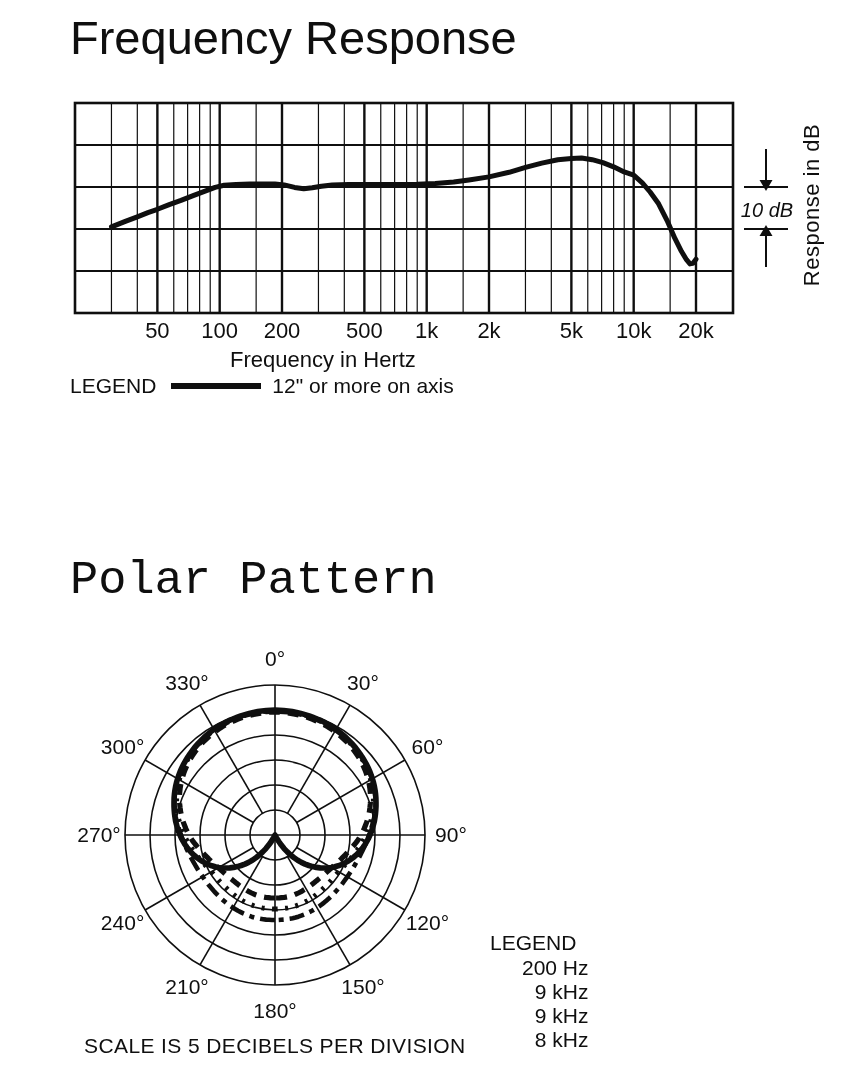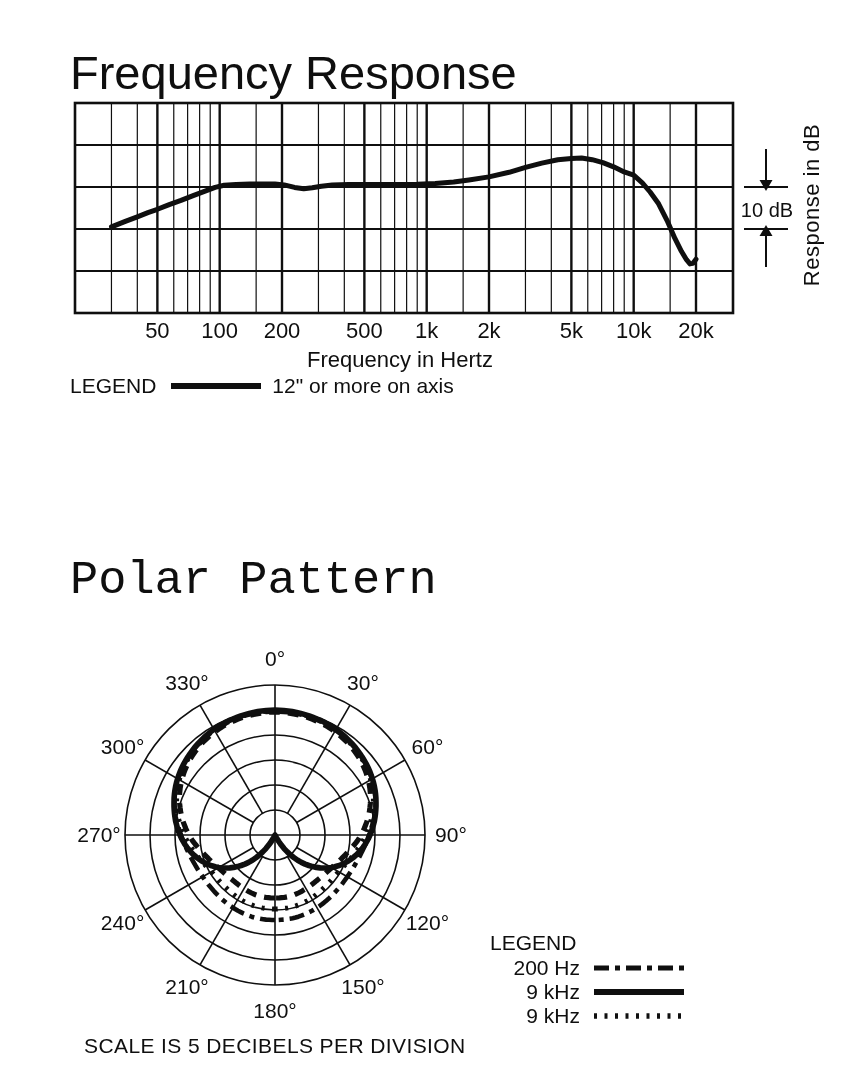--- a/index.html
+++ b/index.html
@@ -3,30 +3,30 @@
 <meta charset="utf-8">
 <style>
   html,body{margin:0;padding:0;background:#ffffff;}
   .page{
     position:relative;width:842px;height:1080px;background:#ffffff;
     font-family:"Liberation Sans","DejaVu Sans",sans-serif;color:#0f0f0f;overflow:hidden;
   }
   .abs{position:absolute;}
   .section-title{font-size:47px;font-weight:400;letter-spacing:0px;white-space:nowrap;}
   #chart-svg{position:absolute;left:0;top:0;}
-  .fr-xlabel{left:230px;top:347px;width:340px;text-align:center;font-size:22px;}
+  .fr-xlabel{left:230px;top:347px;width:340px;text-align:left;font-size:22px;}
   .fr-legend-row{left:70px;top:374px;display:flex;align-items:center;font-size:21px;height:24px;}
   .fr-legend-swatch{width:90px;height:6px;background:#0f0f0f;margin:0 11px 0 15px;}
-  .fr-db-label{left:737px;top:199px;width:60px;text-align:center;font-size:20px;white-space:nowrap;}
+  .fr-db-label{left:737px;top:199px;width:60px;text-align:center;font-size:20px;white-space:nowrap;font-style:italic;}
   .fr-ylabel{left:697px;top:192px;width:230px;height:26px;text-align:center;font-size:22px;
              transform:rotate(-90deg);letter-spacing:0.5px;white-space:nowrap;}
   .pp-scale-note{left:84px;top:1034px;font-size:21px;letter-spacing:0.4px;white-space:nowrap;}
   .pp-legend{left:490px;top:931px;font-size:21px;}
   .pp-legend-title{display:block;height:25px;}
-  .pp-legend-row{display:flex;align-items:center;height:24px;}
+  .pp-legend-row{display:flex;align-items:center;height:24px;flex-direction:column;}
   .pp-legend-label{display:inline-block;width:90px;text-align:right;white-space:nowrap;}
   .pp-swatch{width:96px;height:12px;margin-left:11px;display:block;}
 </style>
 </head>
 <body>
 
 <div class="page">
 
   <svg id="chart-svg" width="842" height="1080" viewBox="0 0 842 1080">
       <g>
@@ -113,21 +113,21 @@
         <text x="99" y="842" text-anchor="middle" font-size="21" fill="#0f0f0f">270°</text>
         <text x="122.5795289339388" y="754" text-anchor="middle" font-size="21" fill="#0f0f0f">300°</text>
         <text x="186.99999999999991" y="689.5795289339388" text-anchor="middle" font-size="21" fill="#0f0f0f">330°</text>
         <path d="M275.0 920.0 L272.0 920.0 L269.1 919.8 L266.1 919.6 L263.2 919.2 L260.2 918.8 L257.3 918.2 L254.4 917.5 L251.6 916.7 L248.8 915.7 L246.0 914.6 L243.3 913.4 L240.7 912.1 L238.0 910.8 L235.5 909.3 L233.0 907.7 L230.6 906.1 L228.2 904.4 L225.9 902.6 L223.7 900.7 L221.5 898.8 L219.4 896.8 L217.3 894.7 L215.3 892.6 L213.4 890.5 L211.5 888.3 L209.6 886.1 L207.8 883.8 L206.1 881.5 L204.4 879.1 L202.7 876.8 L201.0 874.3 L199.4 871.9 L197.8 869.4 L196.2 866.8 L194.7 864.2 L193.2 861.6 L191.7 858.9 L190.2 856.1 L188.8 853.3 L187.4 850.4 L186.0 847.5 L184.7 844.5 L183.4 841.4 L182.2 838.2 L181.0 835.0 L179.9 831.7 L178.7 828.3 L177.7 824.8 L176.7 821.2 L175.8 817.5 L175.2 813.8 L174.7 810.0 L174.5 806.2 L174.4 802.3 L174.5 798.4 L174.9 794.5 L175.4 790.6 L176.0 786.7 L176.9 782.9 L178.0 779.0 L179.3 775.2 L180.7 771.4 L182.4 767.7 L184.2 764.1 L186.2 760.5 L188.4 757.0 L190.7 753.6 L193.2 750.3 L195.8 747.0 L198.6 743.9 L201.5 740.9 L204.6 738.1 L207.8 735.3 L211.1 732.7 L214.5 730.2 L218.0 727.9 L221.7 725.6 L225.4 723.6 L229.2 721.6 L233.1 719.9 L237.1 718.3 L241.1 716.8 L245.2 715.6 L249.4 714.5 L253.6 713.6 L257.8 712.8 L262.1 712.3 L266.4 711.9 L270.7 711.6 L275.0 711.5 L279.3 711.6 L283.6 711.9 L287.9 712.3 L292.2 712.8 L296.4 713.6 L300.6 714.5 L304.8 715.6 L308.9 716.8 L312.9 718.3 L316.9 719.9 L320.8 721.6 L324.6 723.6 L328.3 725.6 L332.0 727.9 L335.5 730.2 L338.9 732.7 L342.2 735.3 L345.4 738.1 L348.5 740.9 L351.4 743.9 L354.2 747.0 L356.8 750.3 L359.3 753.6 L361.6 757.0 L363.8 760.5 L365.8 764.1 L367.6 767.7 L369.3 771.4 L370.7 775.2 L372.0 779.0 L373.1 782.9 L374.0 786.7 L374.6 790.6 L375.1 794.5 L375.5 798.4 L375.6 802.3 L375.5 806.2 L375.3 810.0 L374.8 813.8 L374.2 817.5 L373.3 821.2 L372.3 824.8 L371.3 828.3 L370.1 831.7 L369.0 835.0 L367.8 838.2 L366.6 841.4 L365.3 844.5 L364.0 847.5 L362.6 850.4 L361.2 853.3 L359.8 856.1 L358.3 858.9 L356.8 861.6 L355.3 864.2 L353.8 866.8 L352.2 869.4 L350.6 871.9 L349.0 874.3 L347.3 876.8 L345.6 879.1 L343.9 881.5 L342.2 883.8 L340.4 886.1 L338.5 888.3 L336.6 890.5 L334.7 892.6 L332.7 894.7 L330.6 896.8 L328.5 898.8 L326.3 900.7 L324.1 902.6 L321.8 904.4 L319.4 906.1 L317.0 907.7 L314.5 909.3 L312.0 910.8 L309.3 912.1 L306.7 913.4 L304.0 914.6 L301.2 915.7 L298.4 916.7 L295.6 917.5 L292.7 918.2 L289.8 918.8 L286.8 919.2 L283.9 919.6 L280.9 919.8 L278.0 920.0 L275.0 920.0 Z" fill="none" stroke="#0f0f0f" stroke-width="4.6" stroke-linejoin="round" stroke-dasharray="15 6 5 6"></path>
         <path d="M275.0 909.0 L272.4 909.0 L269.8 908.8 L267.3 908.6 L264.7 908.3 L262.1 907.9 L259.6 907.4 L257.1 906.8 L254.6 906.1 L252.2 905.2 L249.8 904.3 L247.4 903.2 L245.1 902.1 L242.9 900.9 L240.7 899.6 L238.5 898.2 L236.4 896.8 L234.4 895.2 L232.4 893.6 L230.5 892.0 L228.6 890.3 L226.8 888.5 L225.0 886.8 L223.2 885.0 L221.5 883.2 L219.8 881.4 L218.1 879.5 L216.4 877.5 L214.8 875.6 L213.1 873.7 L211.3 871.8 L209.5 869.8 L207.7 867.8 L205.8 865.8 L203.9 863.7 L202.0 861.6 L200.1 859.3 L198.2 857.0 L196.3 854.6 L194.4 852.1 L192.5 849.5 L190.7 846.9 L188.8 844.1 L187.1 841.1 L185.5 838.1 L184.0 835.0 L182.6 831.8 L181.4 828.5 L180.2 825.0 L179.2 821.5 L178.4 818.0 L177.7 814.3 L177.2 810.6 L176.8 806.8 L176.6 803.0 L176.6 799.2 L176.8 795.3 L177.1 791.4 L177.6 787.5 L178.4 783.6 L179.3 779.8 L180.4 775.9 L181.8 772.1 L183.3 768.3 L184.9 764.6 L186.8 761.0 L188.9 757.4 L191.1 754.0 L193.5 750.6 L196.1 747.3 L198.8 744.2 L201.7 741.1 L204.7 738.2 L207.8 735.4 L211.1 732.8 L214.5 730.2 L218.0 727.8 L221.6 725.5 L225.3 723.4 L229.1 721.4 L233.0 719.5 L236.9 717.9 L241.0 716.4 L245.1 715.1 L249.3 714.0 L253.5 713.0 L257.8 712.3 L262.0 711.7 L266.4 711.3 L270.7 711.1 L275.0 711.0 L279.3 711.1 L283.6 711.3 L288.0 711.7 L292.2 712.3 L296.5 713.0 L300.7 714.0 L304.9 715.1 L309.0 716.4 L313.1 717.9 L317.0 719.5 L320.9 721.4 L324.7 723.4 L328.4 725.5 L332.0 727.8 L335.5 730.2 L338.9 732.8 L342.2 735.4 L345.3 738.2 L348.3 741.1 L351.2 744.2 L353.9 747.3 L356.5 750.6 L358.9 754.0 L361.1 757.4 L363.2 761.0 L365.1 764.6 L366.7 768.3 L368.2 772.1 L369.6 775.9 L370.7 779.8 L371.6 783.6 L372.4 787.5 L372.9 791.4 L373.2 795.3 L373.4 799.2 L373.4 803.0 L373.2 806.8 L372.8 810.6 L372.3 814.3 L371.6 818.0 L370.8 821.5 L369.8 825.0 L368.6 828.5 L367.4 831.8 L366.0 835.0 L364.5 838.1 L362.9 841.1 L361.2 844.1 L359.3 846.9 L357.5 849.5 L355.6 852.1 L353.7 854.6 L351.8 857.0 L349.9 859.3 L348.0 861.6 L346.1 863.7 L344.2 865.8 L342.3 867.8 L340.5 869.8 L338.7 871.8 L336.9 873.7 L335.2 875.6 L333.6 877.5 L331.9 879.5 L330.2 881.4 L328.5 883.2 L326.8 885.0 L325.0 886.8 L323.2 888.5 L321.4 890.3 L319.5 892.0 L317.6 893.6 L315.6 895.2 L313.6 896.8 L311.5 898.2 L309.3 899.6 L307.1 900.9 L304.9 902.1 L302.6 903.2 L300.2 904.3 L297.8 905.2 L295.4 906.1 L292.9 906.8 L290.4 907.4 L287.9 907.9 L285.3 908.3 L282.7 908.6 L280.2 908.8 L277.6 909.0 L275.0 909.0 Z" fill="none" stroke="#0f0f0f" stroke-width="5" stroke-linejoin="round" stroke-dasharray="3 7.5"></path>
         <path d="M275.0 898.0 L272.8 898.0 L270.6 897.9 L268.4 897.7 L266.2 897.5 L264.0 897.1 L261.9 896.7 L259.8 896.2 L257.6 895.5 L255.6 894.8 L253.6 893.9 L251.6 893.0 L249.6 892.0 L247.7 890.9 L245.9 889.8 L244.0 888.7 L242.2 887.5 L240.4 886.3 L238.7 885.0 L237.0 883.6 L235.3 882.3 L233.7 880.9 L232.0 879.5 L230.3 878.2 L228.6 876.8 L226.9 875.3 L225.2 873.9 L223.5 872.4 L221.8 870.9 L220.1 869.3 L218.3 867.8 L216.5 866.1 L214.6 864.5 L212.7 862.7 L210.8 860.9 L208.9 859.1 L207.0 857.1 L205.0 855.1 L203.0 853.0 L200.9 850.7 L198.8 848.4 L196.7 846.0 L194.6 843.4 L192.6 840.8 L190.7 837.9 L189.0 835.0 L187.4 831.9 L185.9 828.8 L184.6 825.5 L183.3 822.1 L182.3 818.6 L181.4 815.1 L180.6 811.5 L180.1 807.8 L179.7 804.0 L179.5 800.3 L179.5 796.4 L179.7 792.6 L180.1 788.7 L180.7 784.8 L181.5 781.0 L182.5 777.2 L183.7 773.4 L185.1 769.7 L186.7 766.0 L188.5 762.4 L190.4 758.8 L192.6 755.4 L194.9 752.0 L197.3 748.7 L199.9 745.6 L202.7 742.5 L205.7 739.6 L208.7 736.8 L211.9 734.1 L215.3 731.5 L218.7 729.1 L222.2 726.8 L225.9 724.7 L229.7 722.8 L233.5 721.0 L237.4 719.3 L241.4 717.8 L245.5 716.5 L249.6 715.4 L253.7 714.4 L257.9 713.6 L262.2 712.9 L266.4 712.5 L270.7 712.1 L275.0 712.0 L279.3 712.1 L283.6 712.5 L287.8 712.9 L292.1 713.6 L296.3 714.4 L300.4 715.4 L304.5 716.5 L308.6 717.8 L312.6 719.3 L316.5 721.0 L320.3 722.8 L324.1 724.7 L327.8 726.8 L331.3 729.1 L334.8 731.5 L338.1 734.1 L341.3 736.8 L344.3 739.6 L347.3 742.5 L350.1 745.6 L352.7 748.7 L355.1 752.0 L357.4 755.4 L359.6 758.8 L361.5 762.4 L363.3 766.0 L364.9 769.7 L366.3 773.4 L367.5 777.2 L368.5 781.0 L369.3 784.8 L369.9 788.7 L370.3 792.6 L370.5 796.4 L370.5 800.3 L370.3 804.0 L369.9 807.8 L369.4 811.5 L368.6 815.1 L367.7 818.6 L366.7 822.1 L365.4 825.5 L364.1 828.8 L362.6 831.9 L361.0 835.0 L359.3 837.9 L357.4 840.8 L355.4 843.4 L353.3 846.0 L351.2 848.4 L349.1 850.7 L347.0 853.0 L345.0 855.1 L343.0 857.1 L341.1 859.1 L339.2 860.9 L337.3 862.7 L335.4 864.5 L333.5 866.1 L331.7 867.8 L329.9 869.3 L328.2 870.9 L326.5 872.4 L324.8 873.9 L323.1 875.3 L321.4 876.8 L319.7 878.2 L318.0 879.5 L316.3 880.9 L314.7 882.3 L313.0 883.6 L311.3 885.0 L309.6 886.3 L307.8 887.5 L306.0 888.7 L304.1 889.8 L302.3 890.9 L300.4 892.0 L298.4 893.0 L296.4 893.9 L294.4 894.8 L292.4 895.5 L290.2 896.2 L288.1 896.7 L286.0 897.1 L283.8 897.5 L281.6 897.7 L279.4 897.9 L277.2 898.0 L275.0 898.0 Z" fill="none" stroke="#0f0f0f" stroke-width="5.2" stroke-linejoin="round" stroke-dasharray="11 8"></path>
         <path d="M275.0 835.0 L275.0 835.0 L275.0 835.0 L275.0 835.0 L275.0 835.0 L275.0 835.0 L275.0 835.0 L275.0 835.0 L275.0 835.0 L275.0 835.0 L275.0 835.0 L275.0 835.0 L275.0 835.0 L275.0 835.0 L273.6 837.6 L271.3 841.5 L268.7 845.1 L265.9 848.6 L262.7 851.9 L259.4 855.0 L255.9 857.8 L252.3 860.3 L248.6 862.4 L244.9 864.1 L241.1 865.5 L237.3 866.6 L233.6 867.4 L229.8 867.9 L226.0 868.0 L222.3 867.9 L218.7 867.5 L215.2 866.8 L211.8 865.8 L208.5 864.6 L205.4 863.1 L202.3 861.4 L199.4 859.5 L196.7 857.5 L194.0 855.2 L191.5 852.7 L189.2 850.1 L187.0 847.4 L185.0 844.5 L183.2 841.4 L181.5 838.3 L180.0 835.0 L178.6 831.6 L177.5 828.2 L176.5 824.6 L175.6 821.0 L175.0 817.4 L174.5 813.6 L174.2 809.9 L174.0 806.0 L174.0 802.2 L174.1 798.3 L174.4 794.4 L174.9 790.4 L175.6 786.5 L176.5 782.6 L177.6 778.8 L178.9 774.9 L180.3 771.1 L182.0 767.4 L183.8 763.8 L185.9 760.2 L188.0 756.7 L190.3 753.3 L192.8 749.9 L195.4 746.6 L198.2 743.4 L201.1 740.4 L204.1 737.4 L207.3 734.6 L210.6 731.9 L214.0 729.3 L217.5 726.9 L221.2 724.7 L225.0 722.6 L228.8 720.7 L232.8 719.0 L236.8 717.4 L240.8 715.9 L245.0 714.6 L249.2 713.4 L253.4 712.4 L257.7 711.6 L262.0 711.0 L266.3 710.5 L270.6 710.2 L275.0 710.0 L279.4 710.2 L283.7 710.5 L288.0 711.0 L292.3 711.6 L296.6 712.4 L300.8 713.4 L305.0 714.6 L309.2 715.9 L313.2 717.4 L317.2 719.0 L321.2 720.7 L325.0 722.6 L328.8 724.7 L332.5 726.9 L336.0 729.3 L339.4 731.9 L342.7 734.6 L345.9 737.4 L348.9 740.4 L351.8 743.4 L354.6 746.6 L357.2 749.9 L359.7 753.3 L362.0 756.7 L364.1 760.2 L366.2 763.8 L368.0 767.4 L369.7 771.1 L371.1 774.9 L372.4 778.8 L373.5 782.6 L374.4 786.5 L375.1 790.4 L375.6 794.4 L375.9 798.3 L376.0 802.2 L376.0 806.0 L375.8 809.9 L375.5 813.6 L375.0 817.4 L374.4 821.0 L373.5 824.6 L372.5 828.2 L371.4 831.6 L370.0 835.0 L368.5 838.3 L366.8 841.4 L365.0 844.5 L363.0 847.4 L360.8 850.1 L358.5 852.7 L356.0 855.2 L353.3 857.5 L350.6 859.5 L347.7 861.4 L344.6 863.1 L341.5 864.6 L338.2 865.8 L334.8 866.8 L331.3 867.5 L327.7 867.9 L324.0 868.0 L320.2 867.9 L316.4 867.4 L312.7 866.6 L308.9 865.5 L305.1 864.1 L301.4 862.4 L297.7 860.3 L294.1 857.8 L290.6 855.0 L287.3 851.9 L284.1 848.6 L281.3 845.1 L278.8 841.5 L276.4 837.6 L275.0 835.0 L275.0 835.0 L275.0 835.0 L275.0 835.0 L275.0 835.0 L275.0 835.0 L275.0 835.0 L275.0 835.0 L275.0 835.0 L275.0 835.0 L275.0 835.0 L275.0 835.0 L275.0 835.0 L275.0 835.0 Z" fill="none" stroke="#0f0f0f" stroke-width="5.6" stroke-linejoin="round"></path>
       </g>
     </svg>
 
-  <div class="abs section-title" style="left:70px;top:10px;margin-top:35px;">Frequency Response</div>
+  <div class="abs section-title" style="left:70px;top:10px;">Frequency Response</div>
 
   <div class="abs fr-xlabel">Frequency in Hertz</div>
 
   <div class="abs fr-legend-row">
     <span>LEGEND</span>
     <span class="fr-legend-swatch"></span>
     <span>12" or more on axis</span>
   </div>
 
   <div class="abs fr-db-label">10 dB</div>
@@ -151,15 +151,21 @@
       <svg class="pp-swatch" viewBox="0 0 96 12">
         <line x1="3" y1="6" x2="93" y2="6" stroke="#0f0f0f" stroke-width="6.199999999999999"></line>
       </svg>
     </div>
     <div class="pp-legend-row">
       <span class="pp-legend-label">9 kHz</span>
       <svg class="pp-swatch" viewBox="0 0 96 12">
         <line x1="3" y1="6" x2="93" y2="6" stroke="#0f0f0f" stroke-width="5.6" stroke-dasharray="3 7.5"></line>
       </svg>
     </div>
+    <div class="pp-legend-row">
+      <span class="pp-legend-label">8 kHz</span>
+      <svg class="pp-swatch" viewBox="0 0 96 12">
+        <line x1="3" y1="6" x2="93" y2="6" stroke="#0f0f0f" stroke-width="5.8" stroke-dasharray="11 8"></line>
+      </svg>
+    </div>
   </div>
 
 </div>
 
 </body></html>

